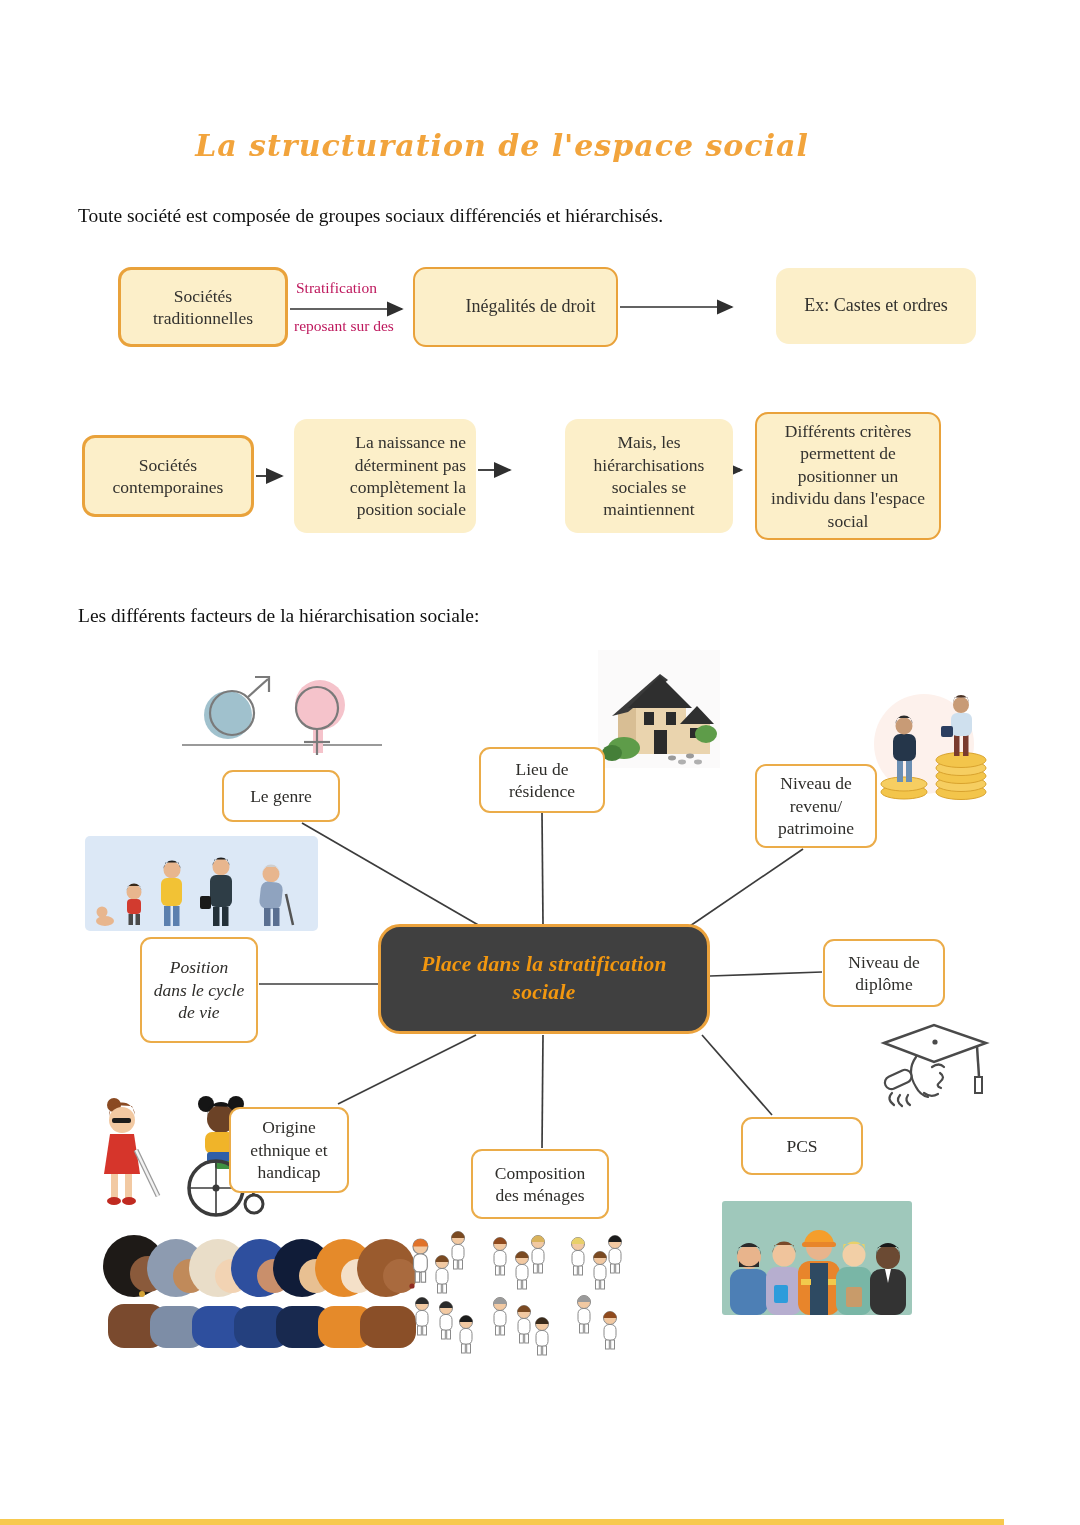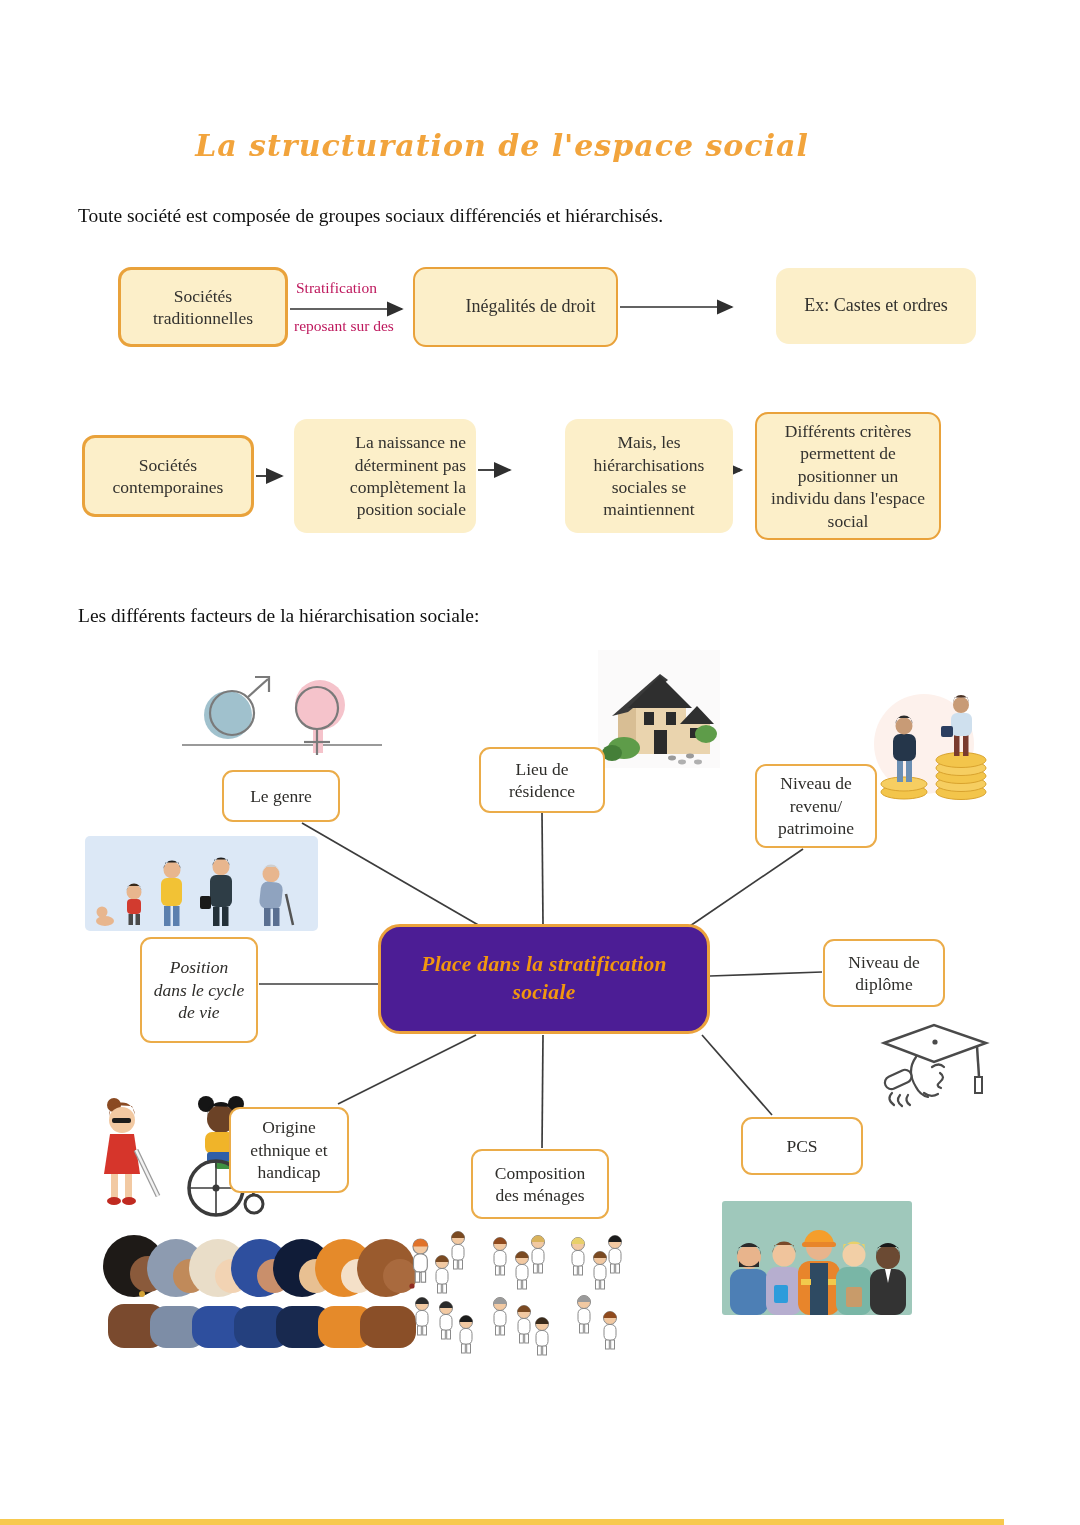--- a/index.html
+++ b/index.html
@@ -11,21 +11,21 @@
          font-family:"DejaVu Serif",serif;font-style:italic;font-weight:bold;
          font-size:30px;letter-spacing:1px;color:#F2A43C;z-index:2;}
   .bodytext{position:absolute;font-size:19.5px;color:#111;z-index:2;}
   .box{position:absolute;z-index:2;background:#FCEFC9;border-radius:13px;
        display:flex;align-items:center;justify-content:center;text-align:center;
        padding:6px 10px;box-sizing:border-box;line-height:1.28;color:#33322f;font-size:17.5px;}
   .bordered{border:3px solid #E9A23B;}
   .bordered-thin{border:2px solid #E9A23B;}
   .white-box{background:#ffffff;border:2px solid #EBAC49;border-radius:11px;font-size:17.5px;color:#2e2d2a;}
   .edge-label{position:absolute;font-size:15.5px;color:#be185d;z-index:2;white-space:nowrap;}
-  .center-box{background:#4c1d95;border:3.5px solid #EBA23C;border-radius:22px;
+  .center-box{background:#404040;border:3.5px solid #EBA23C;border-radius:22px;
         font-weight:bold;font-style:italic;font-size:21.5px;color:#F2970F;letter-spacing:.3px;}
   .bottom-bar{position:absolute;left:0;right:0;bottom:0;height:6px;background:#F7C94F;z-index:3;}
 </style>
 </head>
 <body>
 
 <div class="page">
 
   <svg class="lines" width="1080" height="1525" viewBox="0 0 1080 1525">
     <defs>

